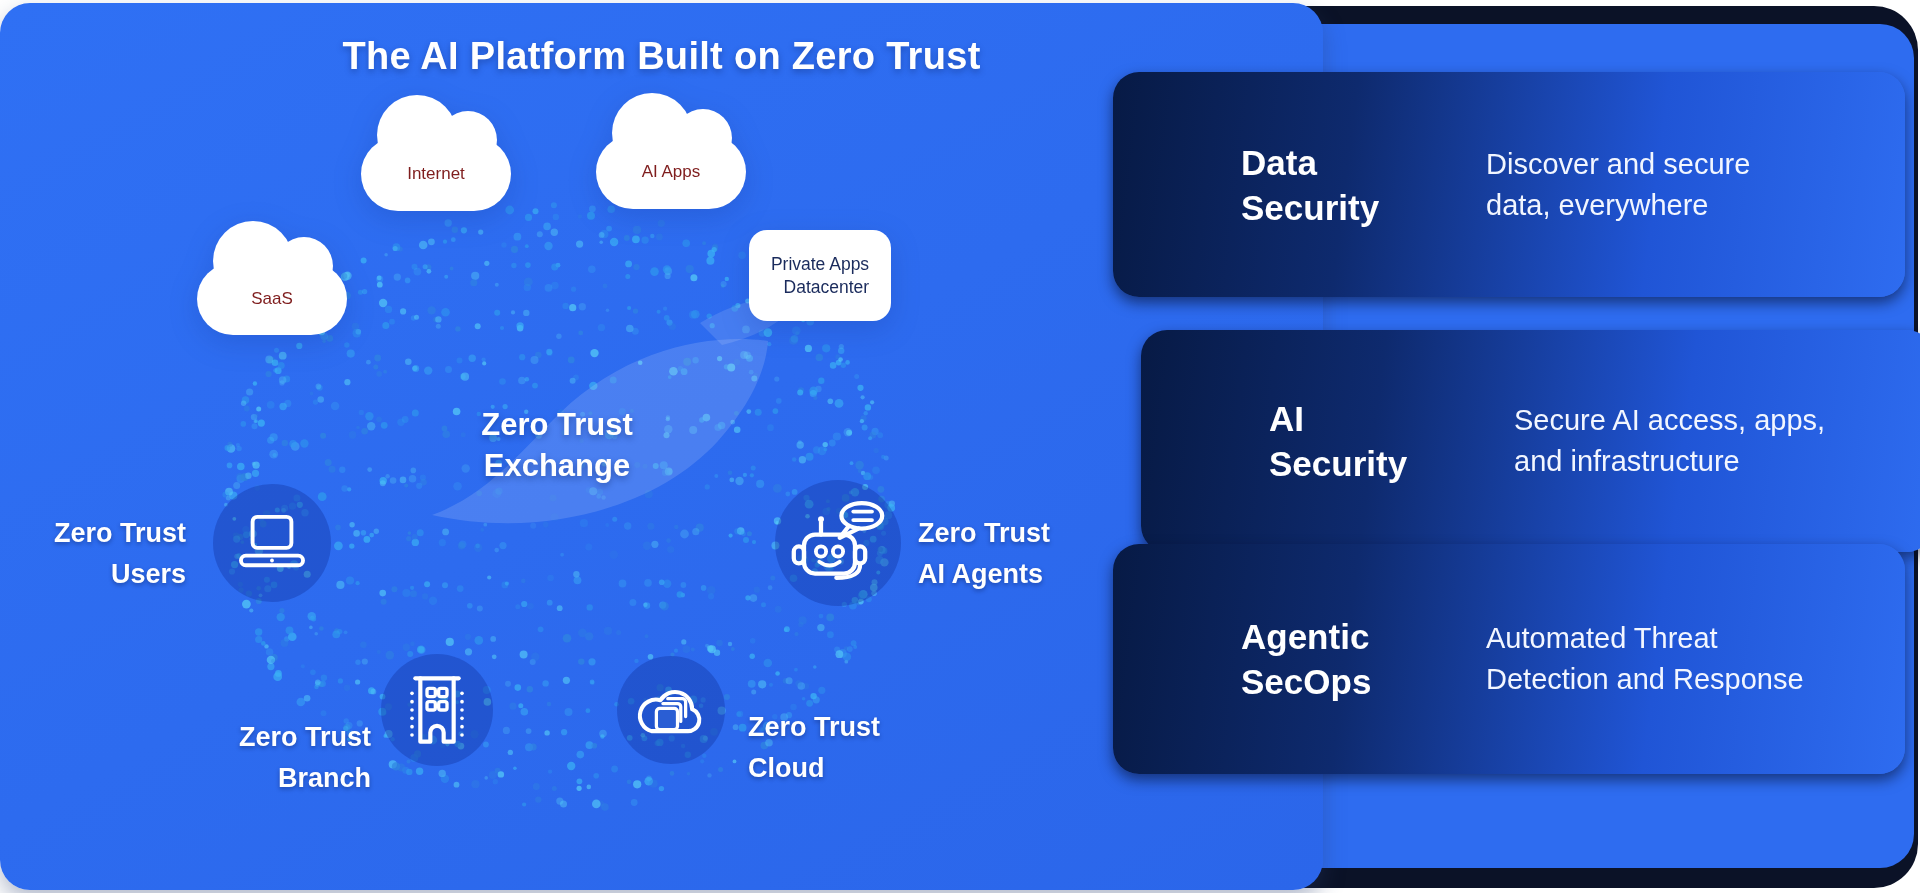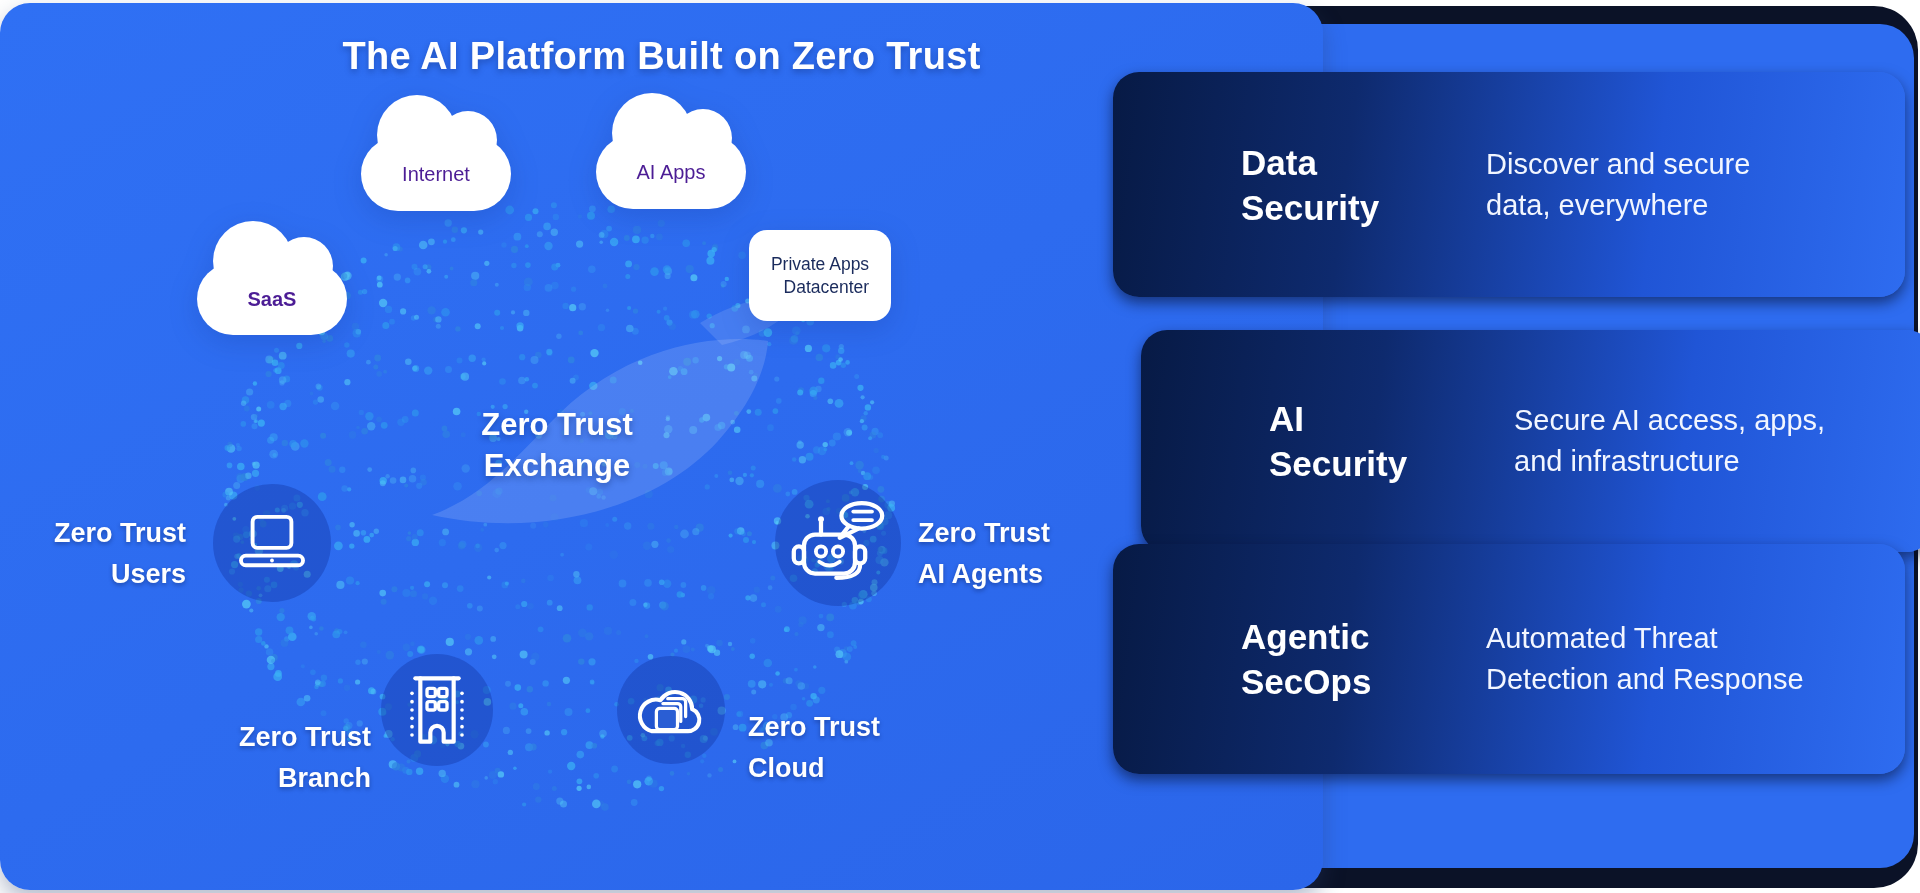--- a/index.html
+++ b/index.html
@@ -22,21 +22,21 @@
                  font-size:38px;font-weight:700;letter-spacing:.3px;
                  text-shadow:0 3px 6px rgba(10,30,90,.35);}
 
   
   .cloud{position:absolute;background:#fff;border-radius:60px;
          display:flex;align-items:center;justify-content:center;
          filter:drop-shadow(0 8px 14px rgba(20,50,140,.22));}
   .cloud::before,.cloud::after{content:"";position:absolute;background:#fff;border-radius:50%;}
   .cloud::before{width:80px;height:80px;left:16px;top:-42px;}
   .cloud::after{width:58px;height:58px;right:14px;top:-26px;}
-  .cloud-label{position:relative;z-index:2;color:#4c1d95;font-size:20px;}
+  .cloud-label{position:relative;z-index:2;color:#7f1d1d;font-size:17px;}
 
   .datacenter-box{position:absolute;left:749px;top:227px;width:142px;height:91px;
                   background:#fff;border-radius:18px;display:flex;align-items:center;justify-content:center;
                   text-align:right;color:#1a2b5c;font-size:17.5px;line-height:23px;
                   filter:drop-shadow(0 8px 14px rgba(20,50,140,.22));}
 
   .center-label{position:absolute;left:407px;top:401px;width:300px;text-align:center;color:#fff;
                 font-size:31px;font-weight:700;line-height:41px;
                 text-shadow:0 3px 6px rgba(10,30,90,.4);}
 
@@ -1007,21 +1007,21 @@
     </svg>
 
     <div class="diagram-title">The AI Platform Built on Zero Trust</div>
 
     <div class="cloud" style="left:361px;top:134px;width:150px;height:74px;">
       <span class="cloud-label">Internet</span>
     </div>
     <div class="cloud" style="left:596px;top:132px;width:150px;height:74px;">
       <span class="cloud-label">AI Apps</span>
     </div>
-    <div class="cloud" style="left:197px;top:260px;width:150px;height:72px;font-weight:bold;">
+    <div class="cloud" style="left:197px;top:260px;width:150px;height:72px;">
       <span class="cloud-label">SaaS</span>
     </div>
 
     <div class="datacenter-box">
       <div>
         <div>Private Apps</div>
         <div>Datacenter</div>
       </div>
     </div>
 

